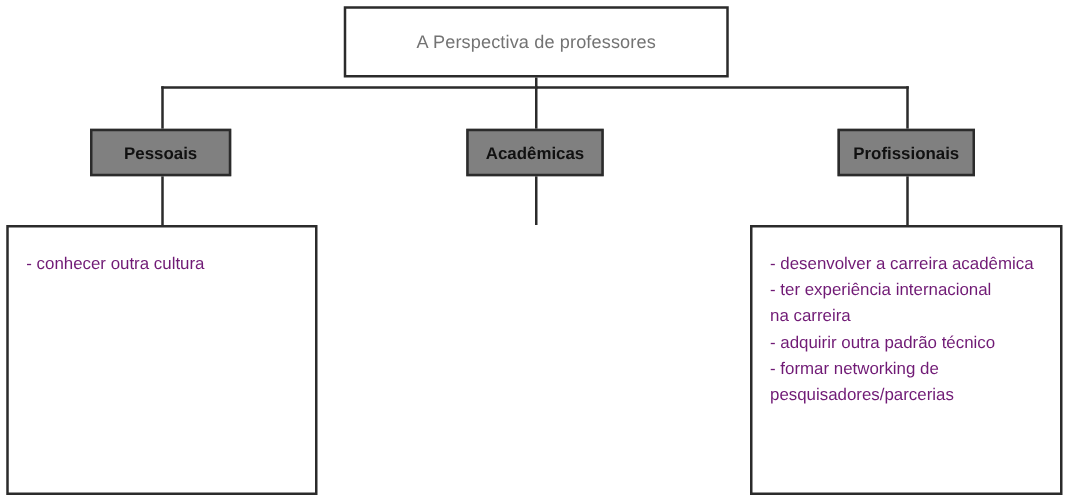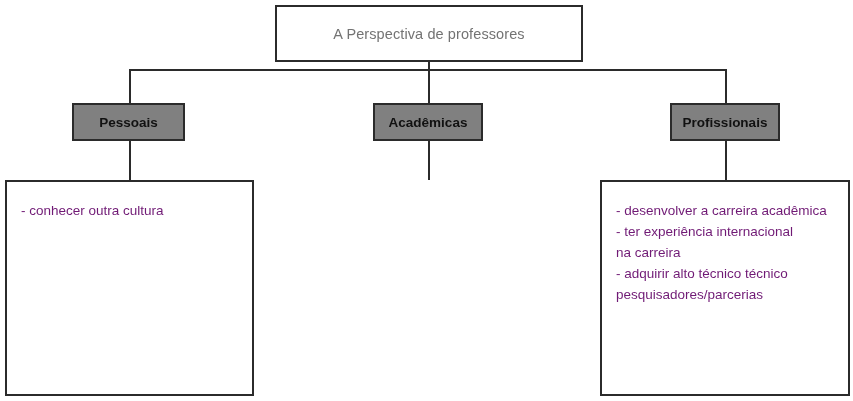--- a/index.html
+++ b/index.html
@@ -134,17 +134,18 @@
 
   <div class="box content-box content-1">
     <div class="content-line">- conhecer outra cultura</div>
   </div>
 
 
   <div class="box content-box content-3">
     <div class="content-line">- desenvolver a carreira acadêmica</div>
     <div class="content-line">- ter experiência internacional</div>
     <div class="content-line">na carreira</div>
-    <div class="content-line">- adquirir alto técnico técnico</div>
+    <div class="content-line">- adquirir outra padrão técnico</div>
+    <div class="content-line">- formar networking de</div>
     <div class="content-line">pesquisadores/parcerias</div>
   </div>
 
 </div>
 
 </body></html>

